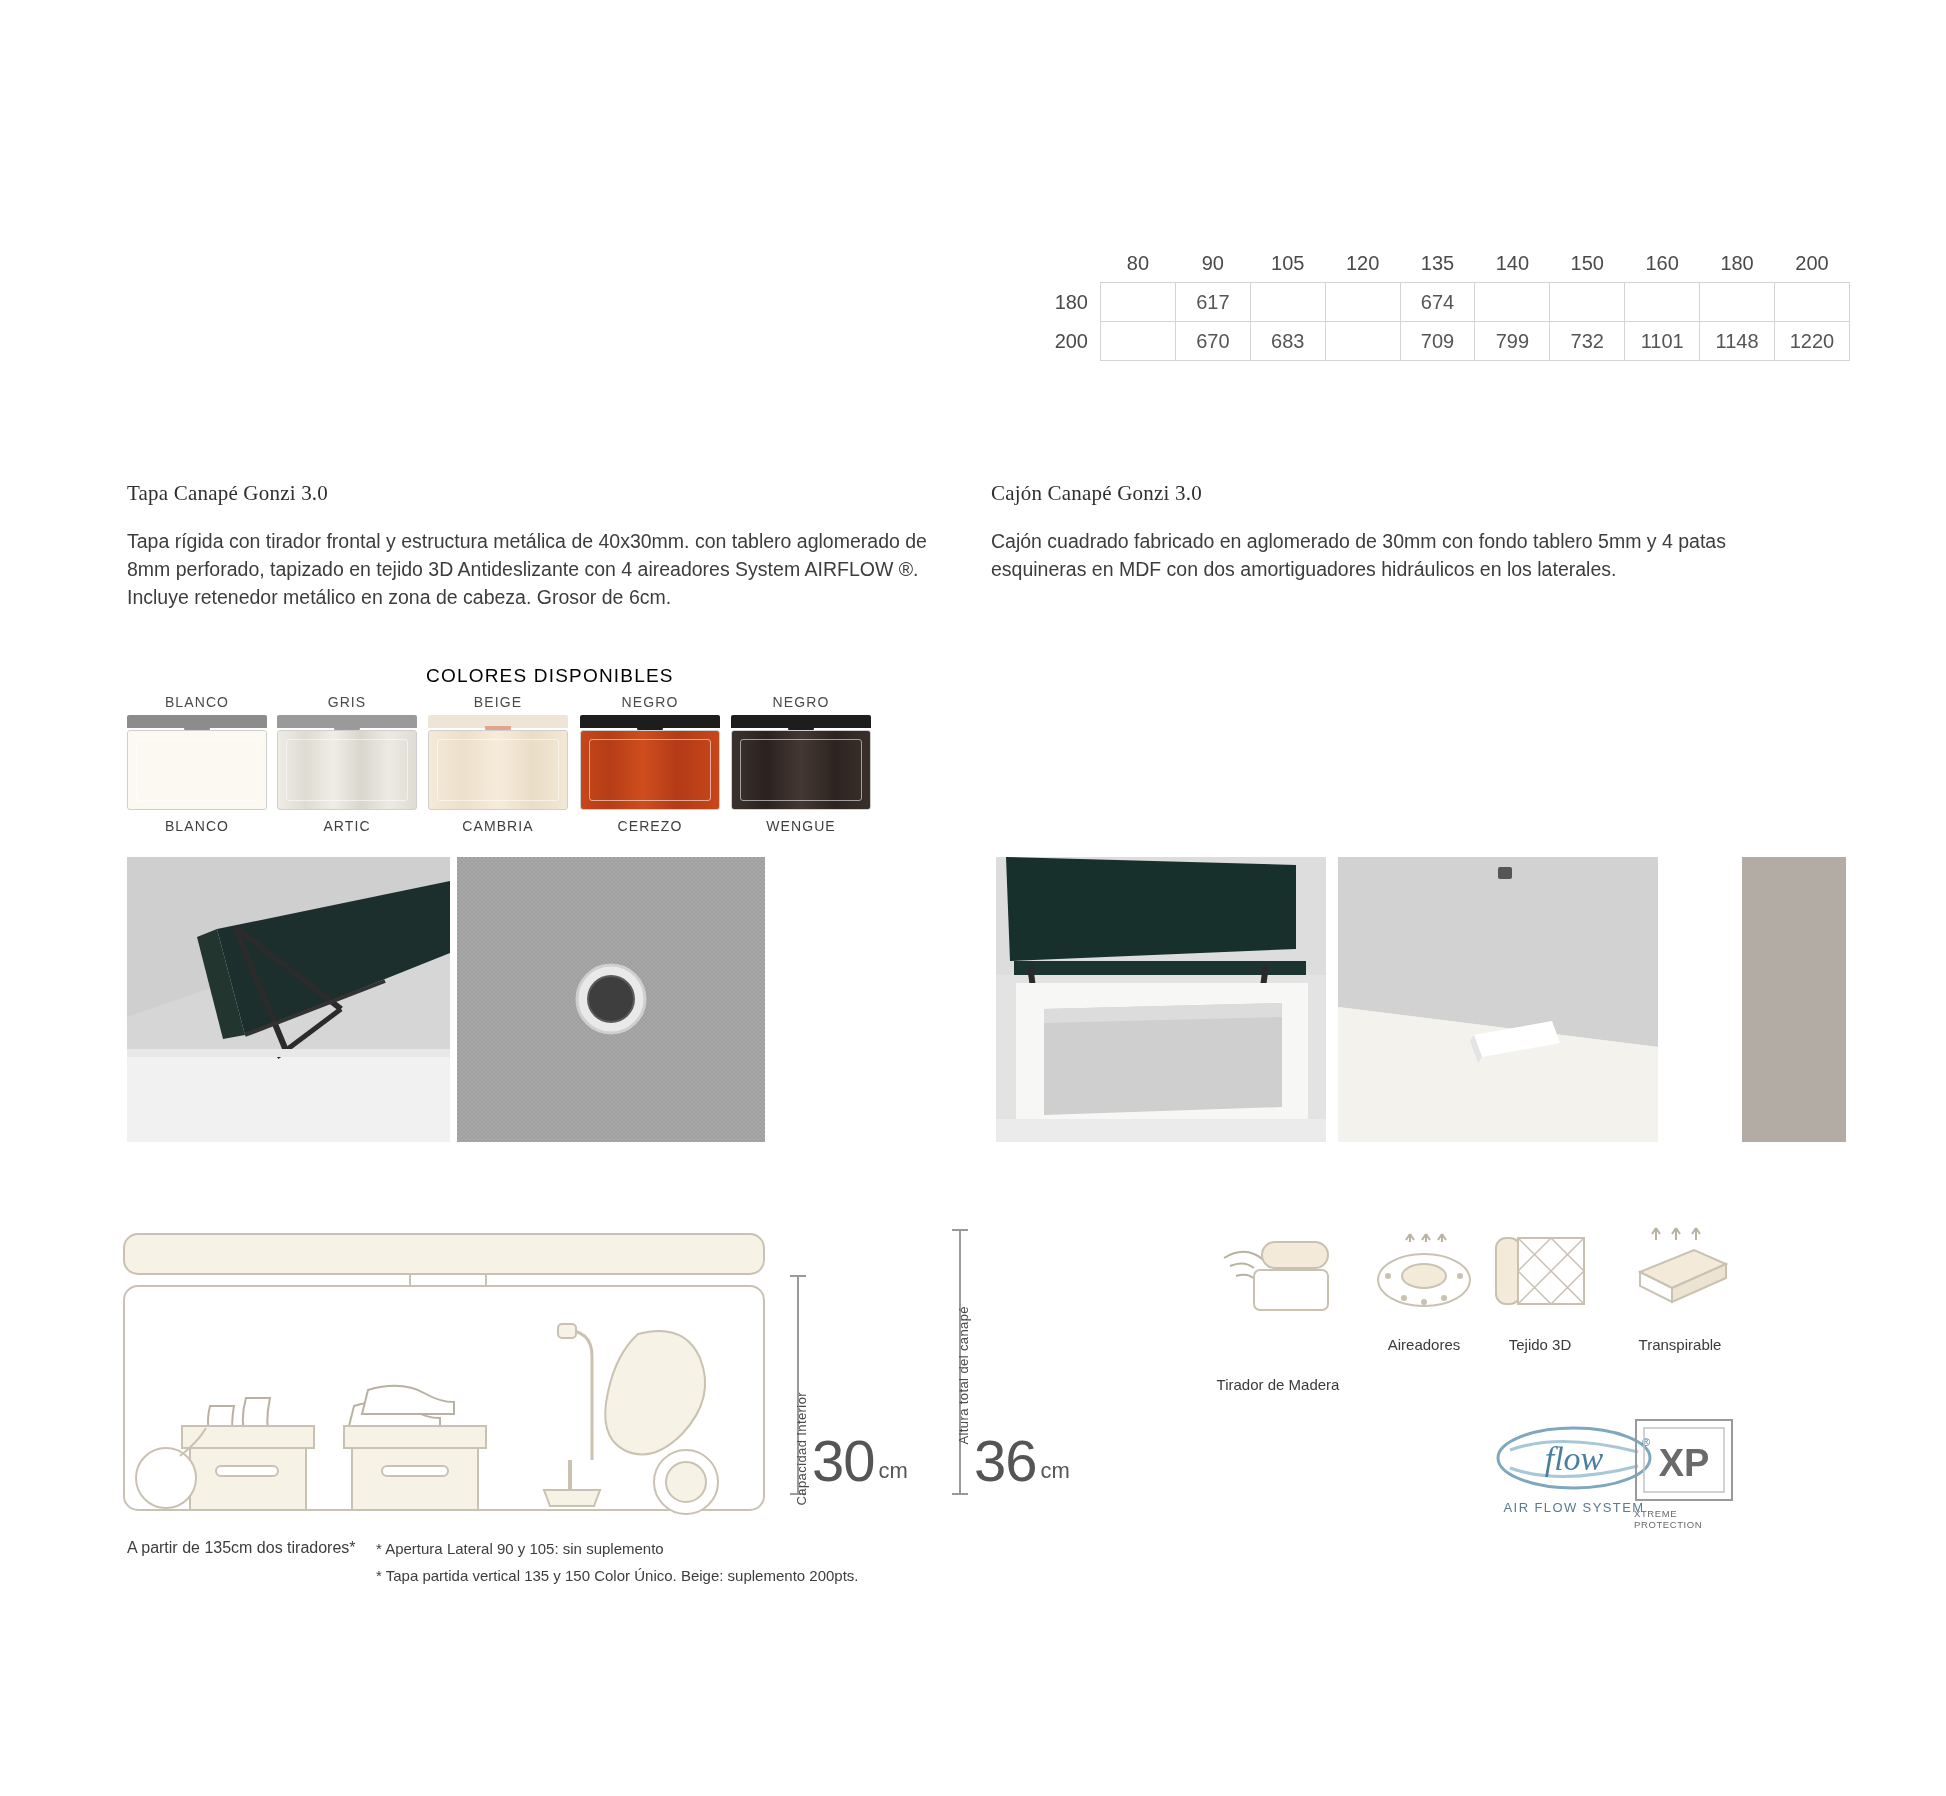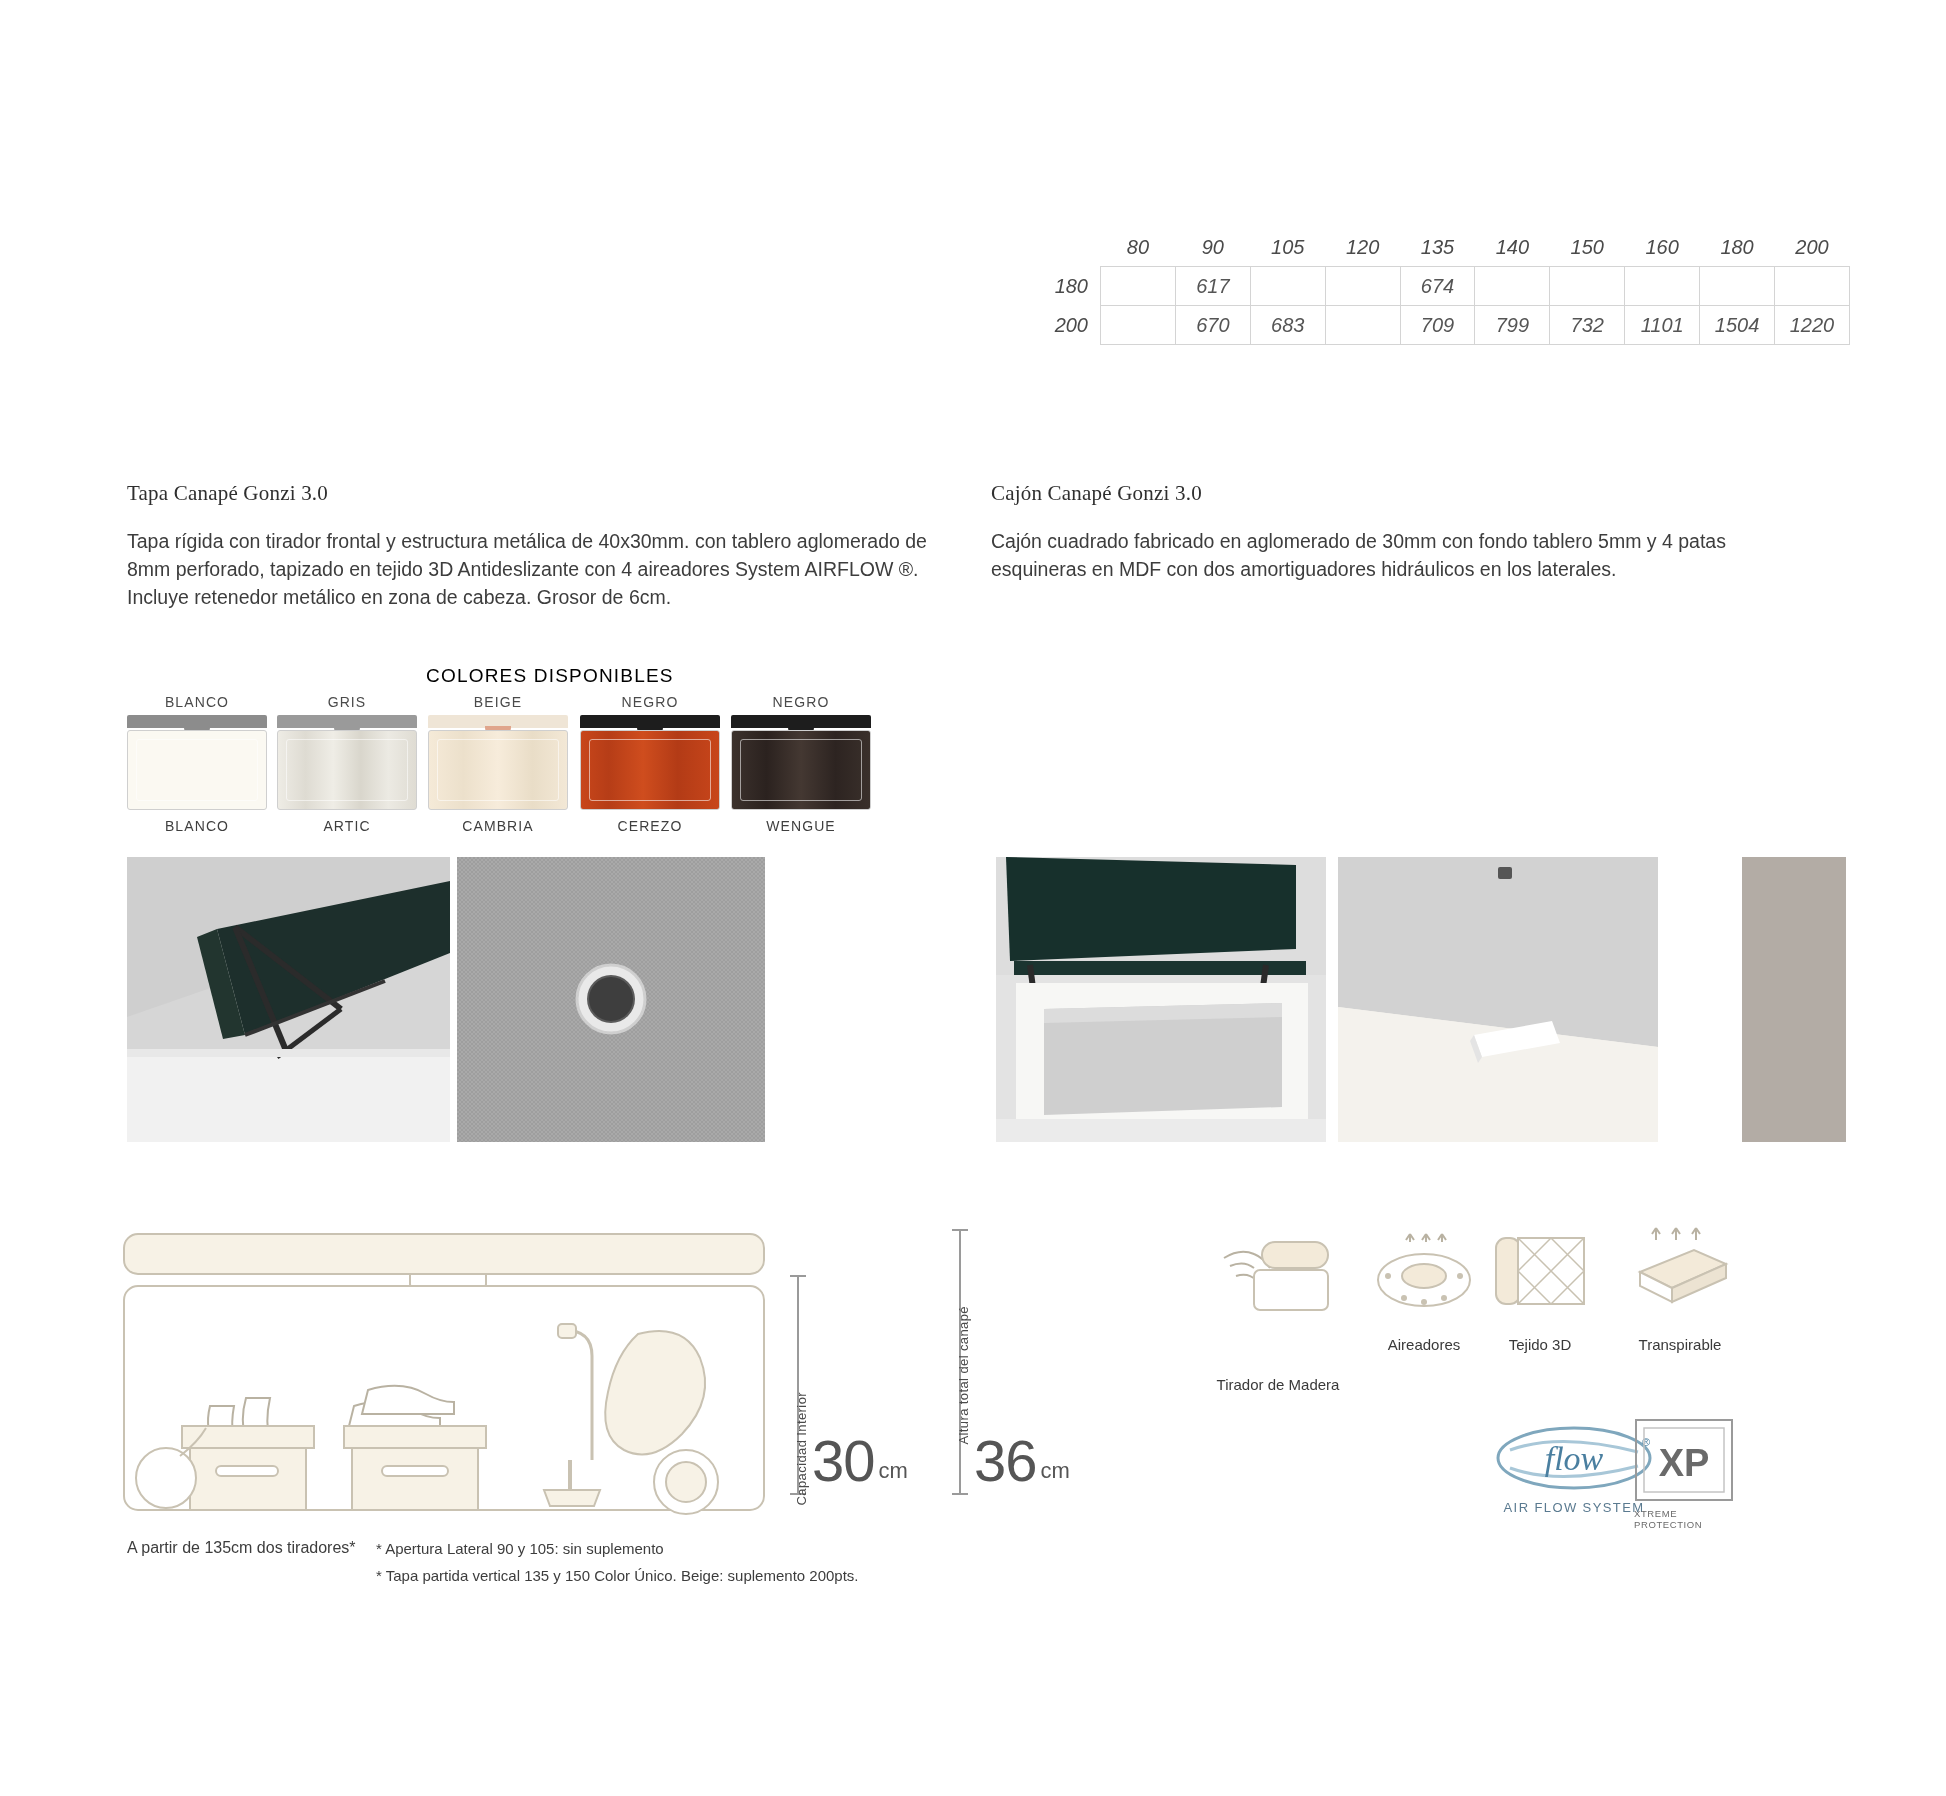--- a/index.html
+++ b/index.html
@@ -13,26 +13,25 @@
     position: relative;
     font-family: "Liberation Sans", sans-serif;
     color: #3a3a3a;
     overflow: hidden;
   }
   .abs { position: absolute; }
 
   
   #price-table {
     left: 1022px;
-    top: 228px;
+    top: 244px;
     width: 828px;
     border-collapse: collapse;
     font-size: 20px;
     color: #555;
-    font-style: italic;
   }
   #price-table td, #price-table th {
     border: 1px solid #d4d4d4;
     height: 38px;
     text-align: center;
     font-weight: normal;
     padding: 0;
     min-width: 66px;
   }
   #price-table th.corner { border: none; }
@@ -191,21 +190,21 @@
     <tr>
       <td class="rowhead">200</td>
       <td></td>
       <td>670</td>
       <td>683</td>
       <td></td>
       <td>709</td>
       <td>799</td>
       <td>732</td>
       <td>1101</td>
-      <td>1504</td>
+      <td>1148</td>
       <td>1220</td>
     </tr>
   </tbody>
 </table>
 
 <div class="abs sec-title" style="left:127px; top:481px;">Tapa Canapé Gonzi 3.0</div>
 <div class="abs sec-body" style="left:127px; top:527px; width:810px; white-space:pre-line;">Tapa rígida con tirador frontal y estructura metálica de 40x30mm. con tablero aglomerado de 8mm perforado, tapizado en tejido 3D Antideslizante con 4 aireadores System AIRFLOW ®.
 Incluye retenedor metálico en zona de cabeza. Grosor de 6cm.</div>
 
 <div class="abs sec-title" style="left:991px; top:481px;">Cajón Canapé Gonzi 3.0</div>

